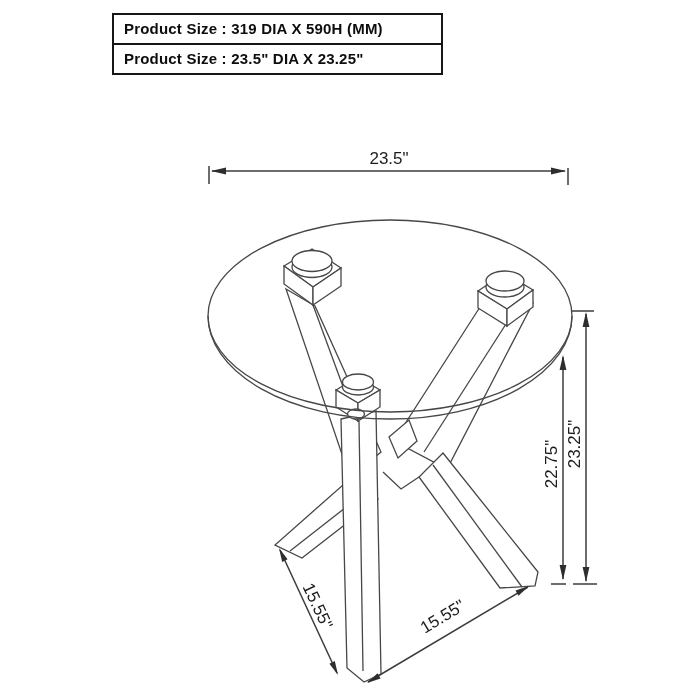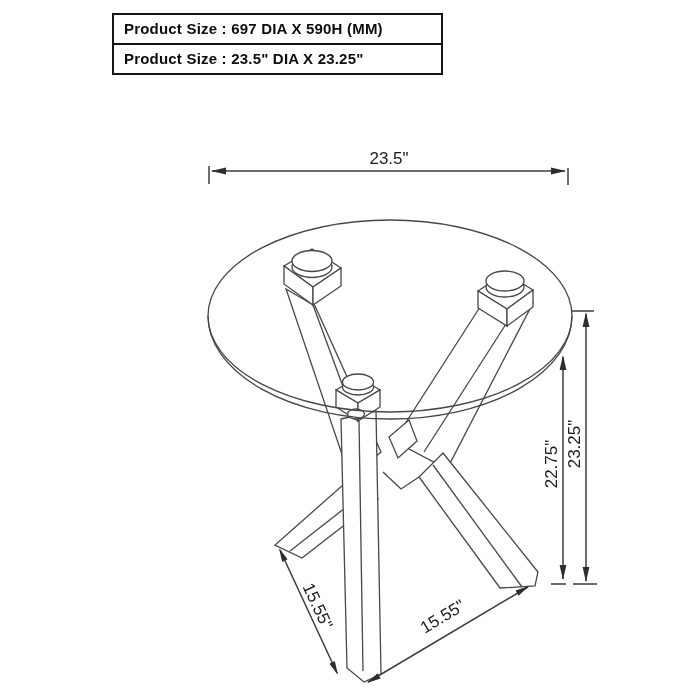--- a/index.html
+++ b/index.html
@@ -41,21 +41,21 @@
     font-size:17px;
     fill:#1c1c1c;
   }
 </style>
 </head>
 <body>
 
 <div class="stage">
 
   <div class="spec-box">
-    <div class="spec-row">Product Size : 697 DIA X 590H (MM)</div>
+    <div class="spec-row">Product Size : 319 DIA X 590H (MM)</div>
     <div class="spec-row">Product Size : 23.5" DIA X 23.25"</div>
   </div>
 
   <svg class="drawing" width="700" height="700" viewBox="0 0 700 700">
 
     <g>
       <path class="fc" d="M 286,289 L 315,306 L 381,452 L 350,478 Z"></path>
       <path class="ln" d="M 313,305 L 370,460"></path>
       <path class="fc" d="M 352,477 L 378,499 L 302,558 L 275,545 Z"></path>
       <path class="ln" d="M 368,490 L 290,551"></path>

